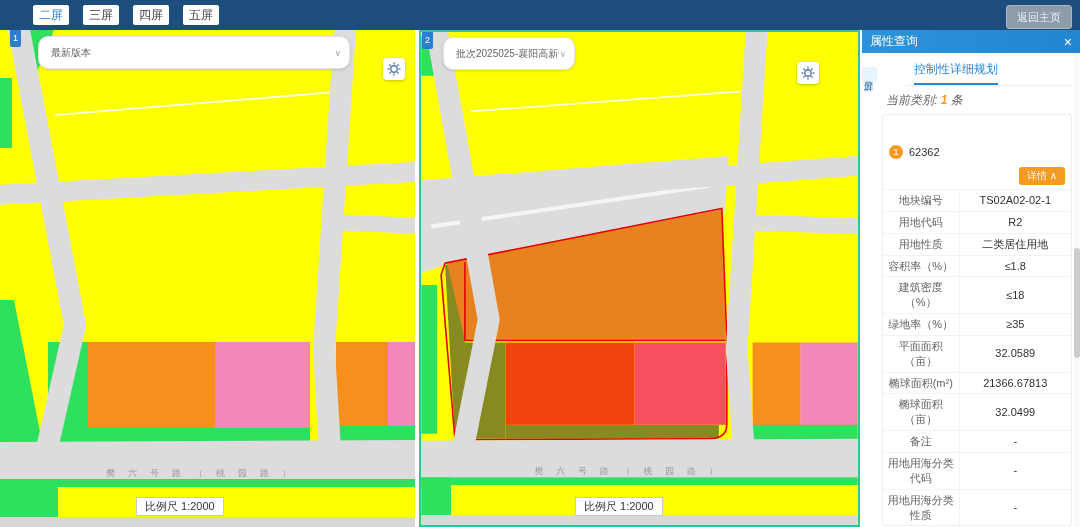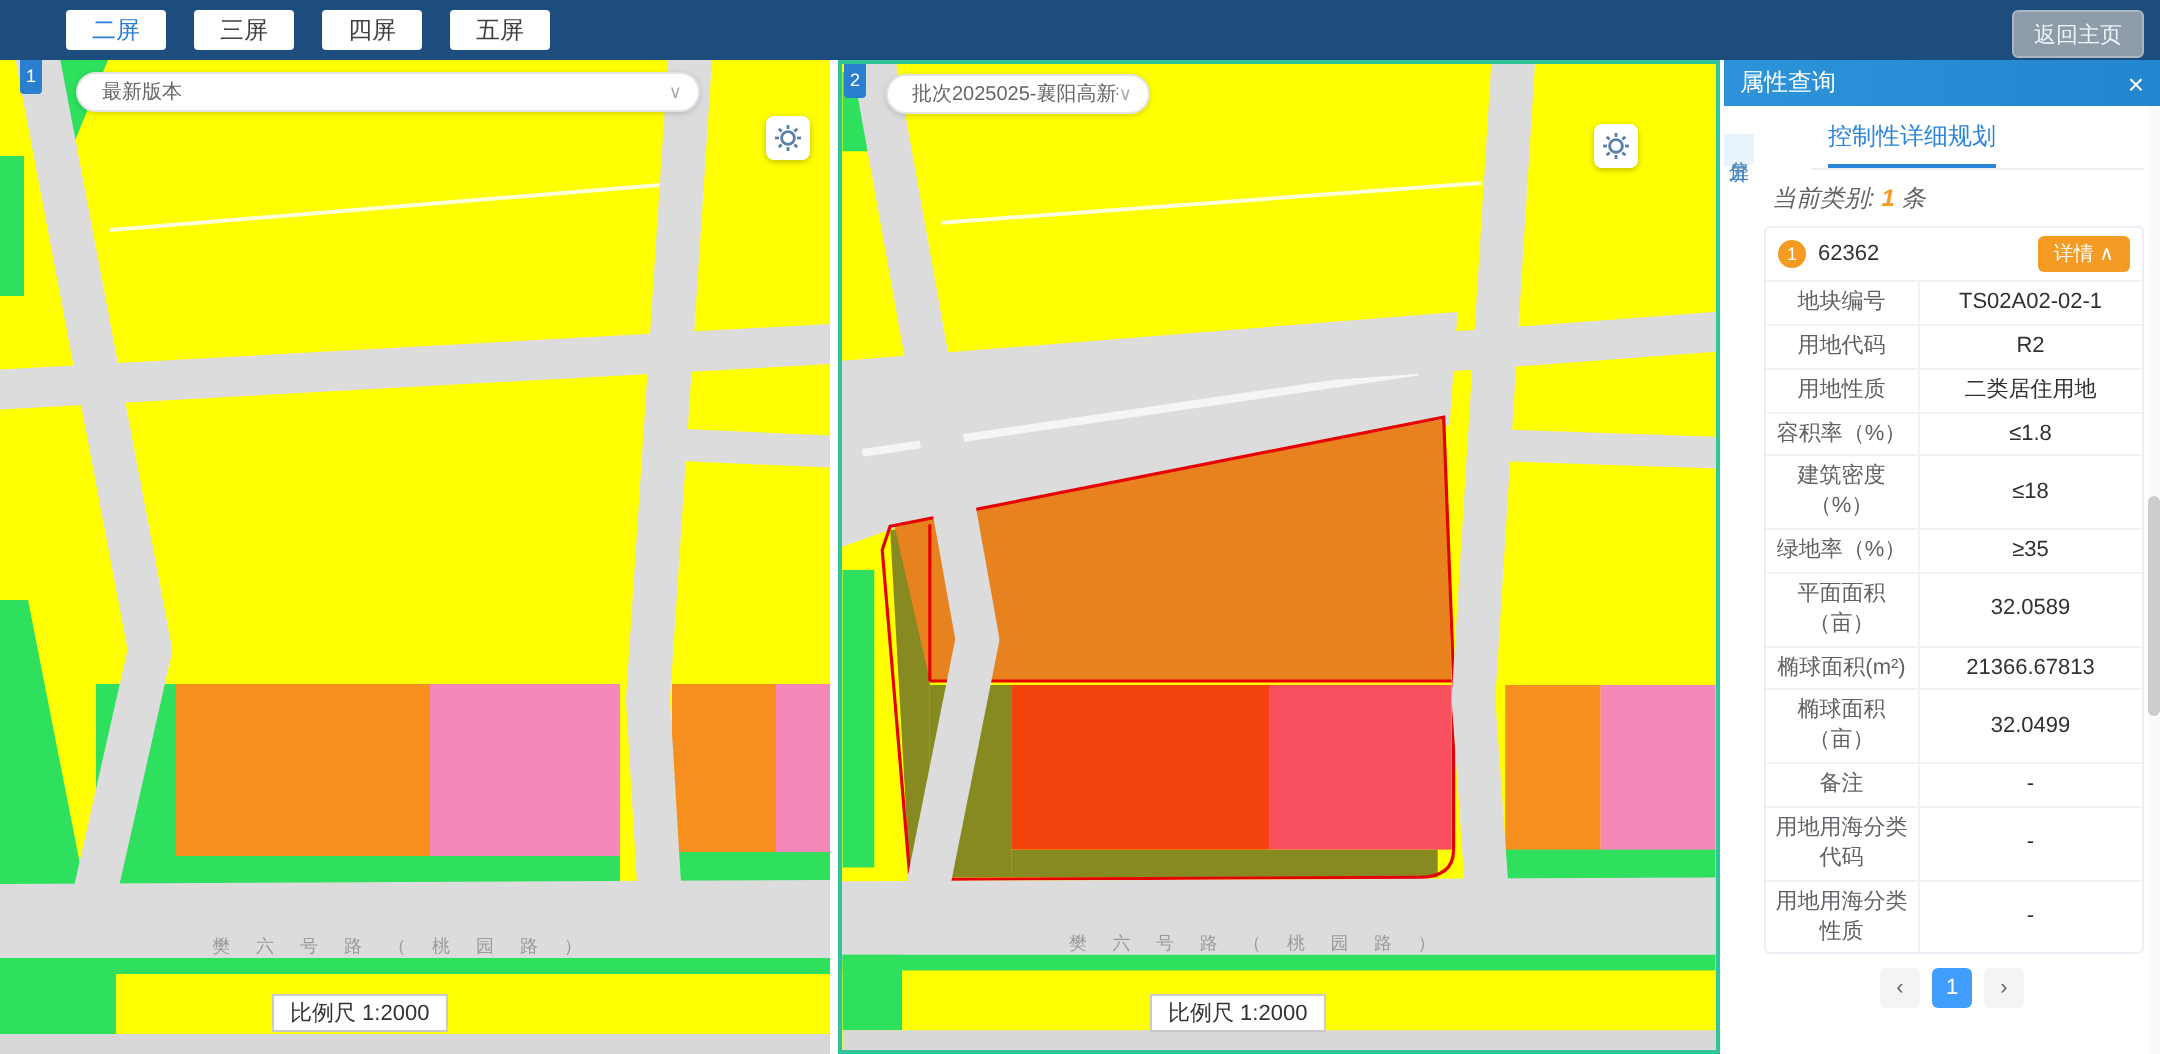--- a/index.html
+++ b/index.html
@@ -2,33 +2,33 @@
 <html><head>
 <meta charset="utf-8">
 <style>
   * { margin:0; padding:0; box-sizing:border-box; }
   body { font-family:"Liberation Sans","DejaVu Sans",sans-serif; background:#fff; }
   .screen { position:relative; width:1080px; height:527px; background:#fff; overflow:hidden; }
 
   
   .topbar { position:absolute; left:0; top:0; width:1080px; height:30px; background:#1c4d7c; display:flex; align-items:center; }
   .screen-btns { display:flex; gap:14px; margin-left:33px; }
-  .screen-btns button { width:50px; height:20px; background:#fff; border:none; border-radius:2px; font-size:12px; color:#404040; cursor:pointer; font-family:inherit; }
+  .screen-btns button { width:36px; height:20px; background:#fff; border:none; border-radius:2px; font-size:12px; color:#404040; cursor:pointer; font-family:inherit; }
   .screen-btns button.active { color:#2a7fd0; }
   .home-btn { position:absolute; right:8px; top:5px; height:24px; padding:0 10px; background:#8e9caa; border:1px solid #a9b5c0; border-radius:3px; color:#eef3f8; font-size:11px; cursor:pointer; font-family:inherit; }
 
   
   .map { position:absolute; top:30px; height:497px; overflow:hidden; background:#ffff00; }
   .map1 { left:0; width:415px; }
   .map2 { left:419px; width:441px; border:2px solid #2fc598; }
   .map svg { display:block; }
   .map-badge { position:absolute; top:0; background:#2a7fd0; color:#fff; font-size:9px; line-height:16px; width:11px; height:17px; text-align:center; border-radius:0 0 2px 2px; }
   .map1 .map-badge { left:10px; }
   .map2 .map-badge { left:1px; }
-  .map-select { position:absolute; top:6px; height:20px; background:#fff; border:1px solid #e3e3e3; border-radius:10px; box-shadow:0 1px 3px rgba(0,0,0,.15); font-size:10px; color:#666; display:flex; align-items:center; padding:0 8px 0 12px; cursor:pointer; }
+  .map-select { position:absolute; top:6px; height:33px; background:#fff; border:1px solid #e3e3e3; border-radius:10px; box-shadow:0 1px 3px rgba(0,0,0,.15); font-size:10px; color:#666; display:flex; align-items:center; padding:0 8px 0 12px; cursor:pointer; }
   .map1 .map-select { left:38px; width:312px; }
   .map2 .map-select { left:22px; width:132px; top:5px; }
   .map-select .caret { margin-left:auto; color:#aaa; font-size:9px; }
   .gear-btn { position:absolute; width:22px; height:22px; background:#fff; border-radius:4px; box-shadow:0 1px 3px rgba(0,0,0,.25); display:flex; align-items:center; justify-content:center; cursor:pointer; }
   .map1 .gear-btn { left:383px; top:28px; }
   .map2 .gear-btn { left:376px; top:30px; }
   .scalebar { position:absolute; background:#fff; border:1px solid #c9c9c9; font-size:11px; color:#333; padding:1px 8px; white-space:nowrap;margin-left:41px; }
   .map1 .scalebar { left:95px; top:467px; }
   .map2 .scalebar { left:113px; top:465px; }
   .road-label { font-size:9px; fill:#9a9a9a; letter-spacing:13px; }
@@ -42,21 +42,21 @@
   .side-tab { position:absolute; left:0; top:14px; width:15px; padding:5px 2px; background:#e8f3fc; color:#4a87c0; font-size:10px; writing-mode:vertical-rl; text-orientation:upright; text-align:center; border-radius:0 0 3px 0; cursor:pointer; letter-spacing:2px; }
   .panel-content { margin-left:18px; margin-right:8px; }
   .ptabs { border-bottom:1px solid #ececec; padding:6px 0 0 8px;margin-left:26px; }
   .ptab { display:inline-block; color:#2a85d8; font-size:12px; padding-bottom:5px; border-bottom:2px solid #2a85d8; cursor:pointer; }
   .category { font-size:12px; color:#606266; padding:6px 4px 5px 6px;font-style:italic; }
   .category .count { color:#f59a23; font-weight:bold; }
   .card { border:1px solid #ebeef5; border-radius:3px; margin:0 0 0 2px; }
   .card-head { display:flex; align-items:center; gap:6px; padding:4px 6px; }
   .marker { width:14px; height:14px; border-radius:50%; background:#f59a23; color:#fff; font-size:9px; display:flex; align-items:center; justify-content:center; }
   .rec-id { font-size:11px; color:#303133; }
-  .detail-btn { margin-left:auto; background:#f59a23; color:#fff; border:none; border-radius:3px; font-size:10px; padding:2px 8px; cursor:pointer; font-family:inherit; }
+  .detail-btn { margin-left:auto; background:#f59a23; color:#fff; border:none; border-radius:3px; font-size:10px; padding:2px 8px; cursor:pointer; font-family:inherit;margin-top:48px; }
   table.fields { width:100%; border-collapse:collapse; font-size:11px; }
   table.fields td { border-top:1px solid #f2f3f5; padding:3px 2px; text-align:center; line-height:1.35; }
   td.lbl { width:76px; color:#606266; border-right:1px solid #f2f3f5; }
   td.val { color:#303133; }
   .pagination { display:flex; justify-content:center; gap:6px; margin-top:7px; }
   .pg { min-width:20px; height:20px; border-radius:3px; background:#f4f4f5; color:#606266; font-size:11px; display:flex; align-items:center; justify-content:center; cursor:pointer; }
   .pg.active { background:#409eff; color:#fff; }
   .scroll-track { position:absolute; right:0; top:0; width:6px; height:474px; background:#fafafa; }
   .scroll-thumb { position:absolute; right:0; top:195px; width:6px; height:110px; background:#cdcdcd; border-radius:3px; cursor:pointer; }
 </style>

